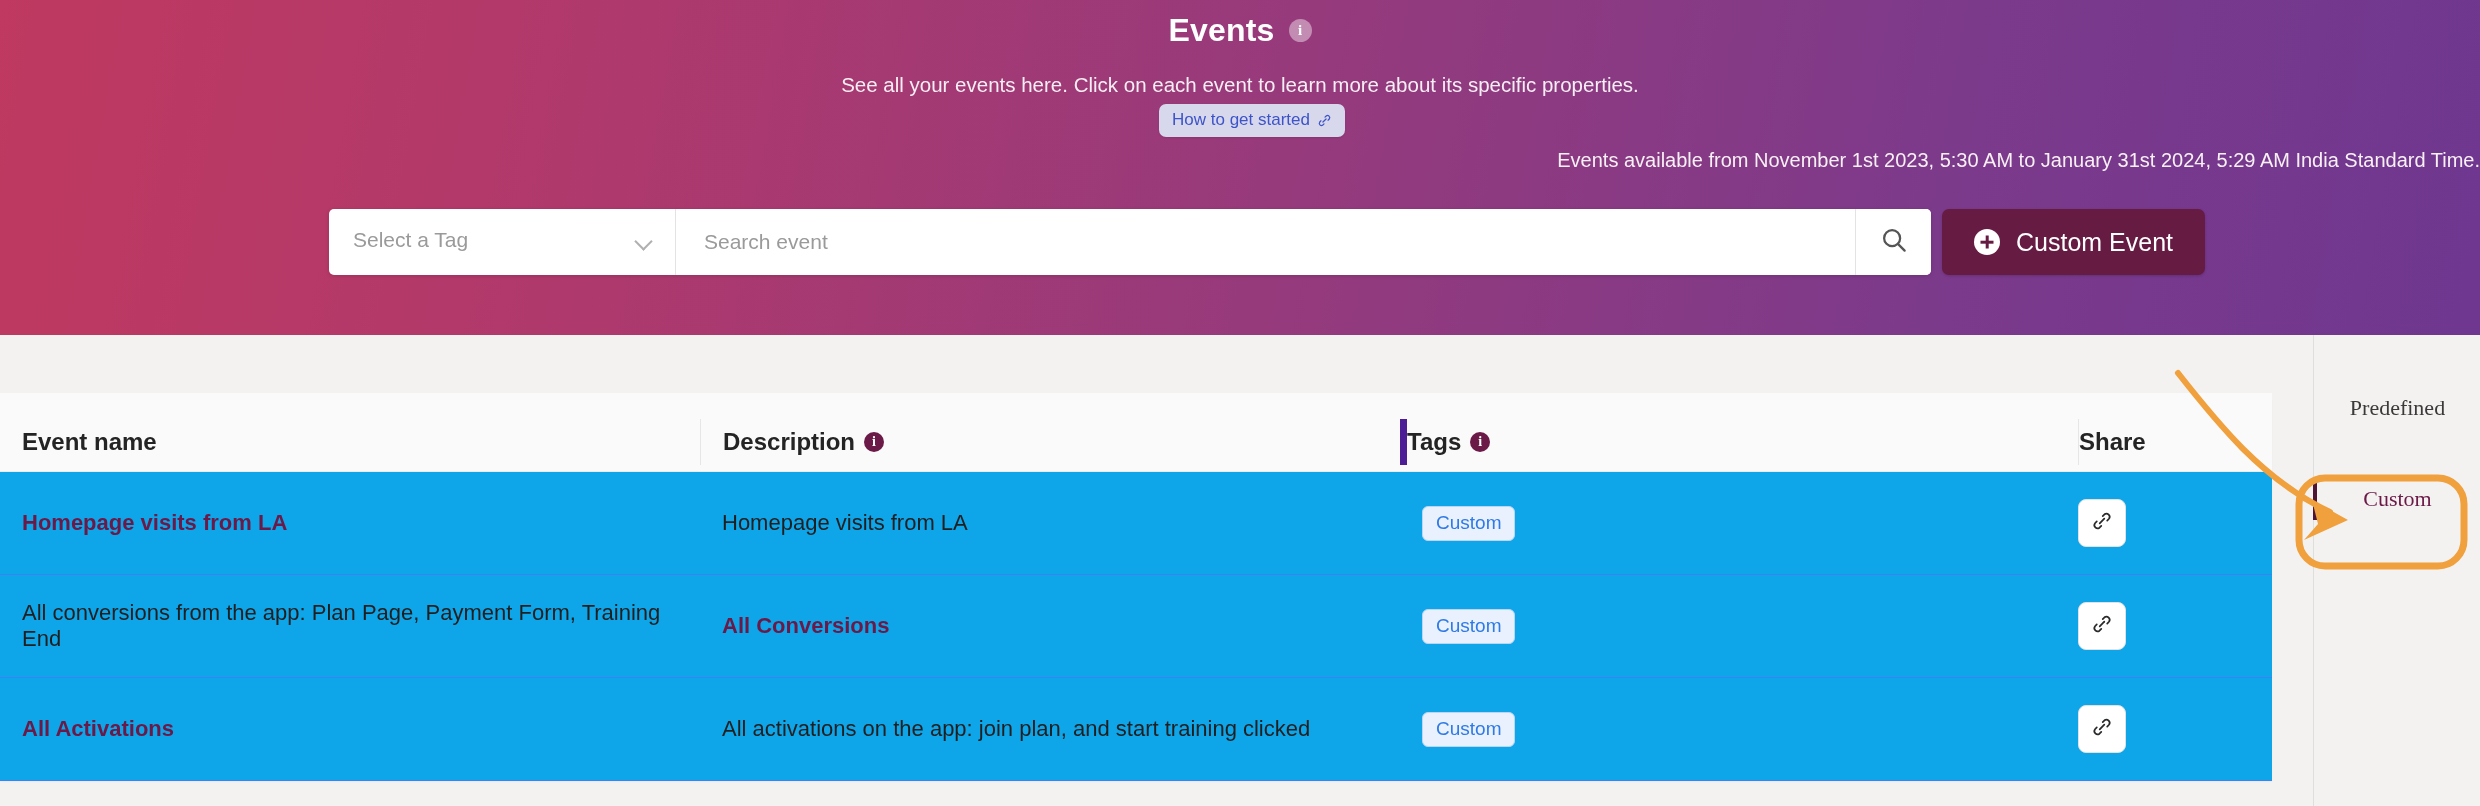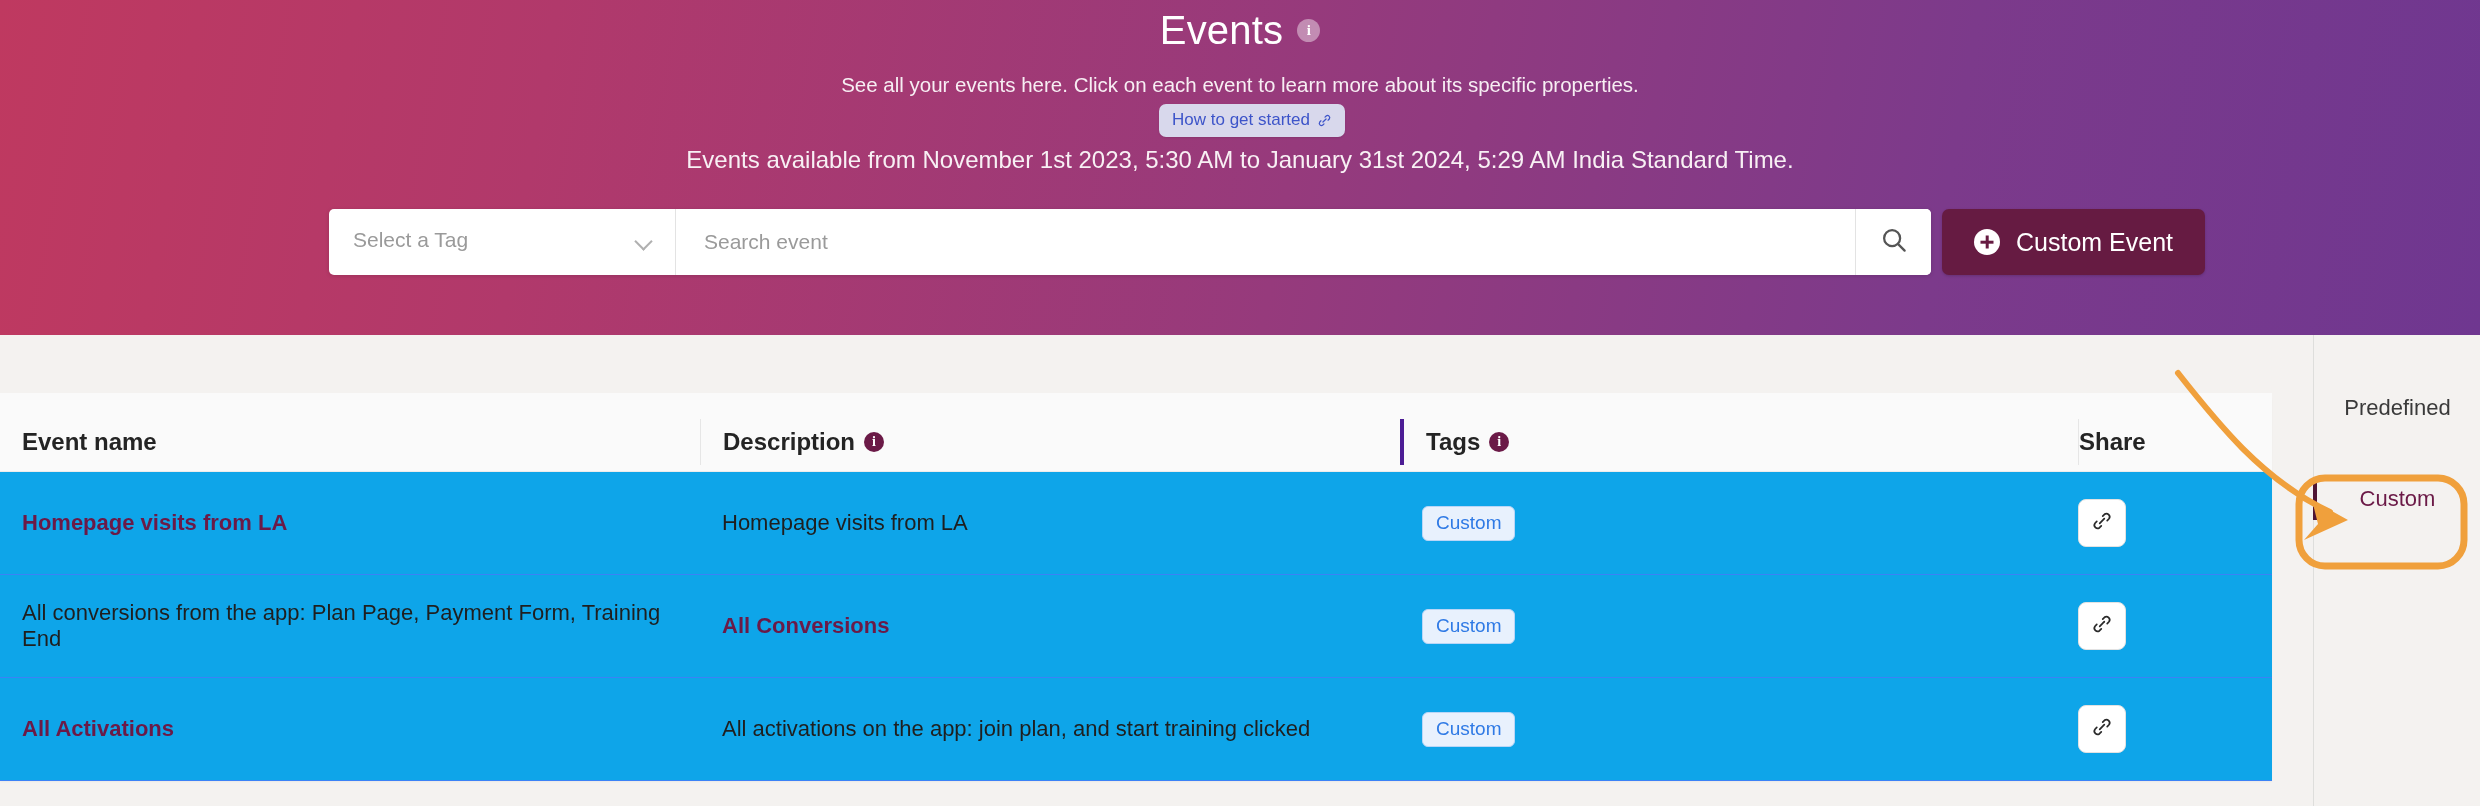--- a/index.html
+++ b/index.html
@@ -36,22 +36,22 @@
     top: 2px;
     left: 0;
     width: 100%;
     display: flex;
     align-items: center;
     justify-content: center;
     gap: 14px;
   }
   .hero-title {
     color: #ffffff;
-    font-size: 40px;
-    font-weight: normal;
+    font-size: 32px;
+    font-weight: bold;
     letter-spacing: 0.2px;
     line-height: 56px;
     text-align: right;
   }
 
   .info-dot {
     display: inline-flex;
     align-items: center;
     justify-content: center;
     width: 23px;
@@ -105,23 +105,23 @@
     cursor: pointer;
     box-shadow: 0 1px 2px rgba(0,0,0,0.10);
   }
   .howto-badge svg { display:block; }
 
   .hero-range {
     position: absolute;
     top: 147px;
     left: 0;
     width: 100%;
-    text-align: center;
+    text-align: right;
     color: #f8f0f4;
-    font-size: 24px;
+    font-size: 20px;
     line-height: 26px;
   }
 
   
   .searchbar {
     position: absolute;
     top: 209px;
     left: 329px;
     display: flex;
     align-items: stretch;
@@ -254,21 +254,21 @@
     font-weight: bold;
     color: #242424;
     display: flex;
     align-items: center;
     gap: 9px;
     box-sizing: border-box;
     margin-top: 20px;
   }
   .col-name  { width: 700px; padding-left: 22px; }
   .col-desc  { width: 700px; padding-left: 22px; border-left: 1px solid #e6e6e6; height: 46px; }
-  .col-tags  { width: 678px; padding-left: 22px; border-left: 4px solid #4c1d95; height: 46px; }
+  .col-tags  { width: 678px; border-left: 7px solid #4c1d95; height: 46px; }
   .col-share { width: 194px; border-left: 1px solid #e6e6e6; height: 46px; display:flex; align-items:center; justify-content:flex-start; }
 
   .table-row {
     display: flex;
     align-items: center;
     height: 102px;
     border-bottom: 1px solid #3b82f6;
     background: #0ea5e9;
   }
   .table-row .td {
@@ -329,20 +329,21 @@
     left: 0;
     width: 167px;
     height: 52px;
     display: flex;
     align-items: center;
     justify-content: center;
     font-size: 22px;
     color: #3a3a3a;
     cursor: pointer;
     box-sizing: border-box;
+    font-family: Liberation Serif, serif;
   }
   .rp-item.predefined { top: 47px; }
   .rp-item.custom {
     top: 138px;
     color: #6b1a47;
   }
   .rp-item.custom::before {
     content: "";
     position: absolute;
     left: -1px;

